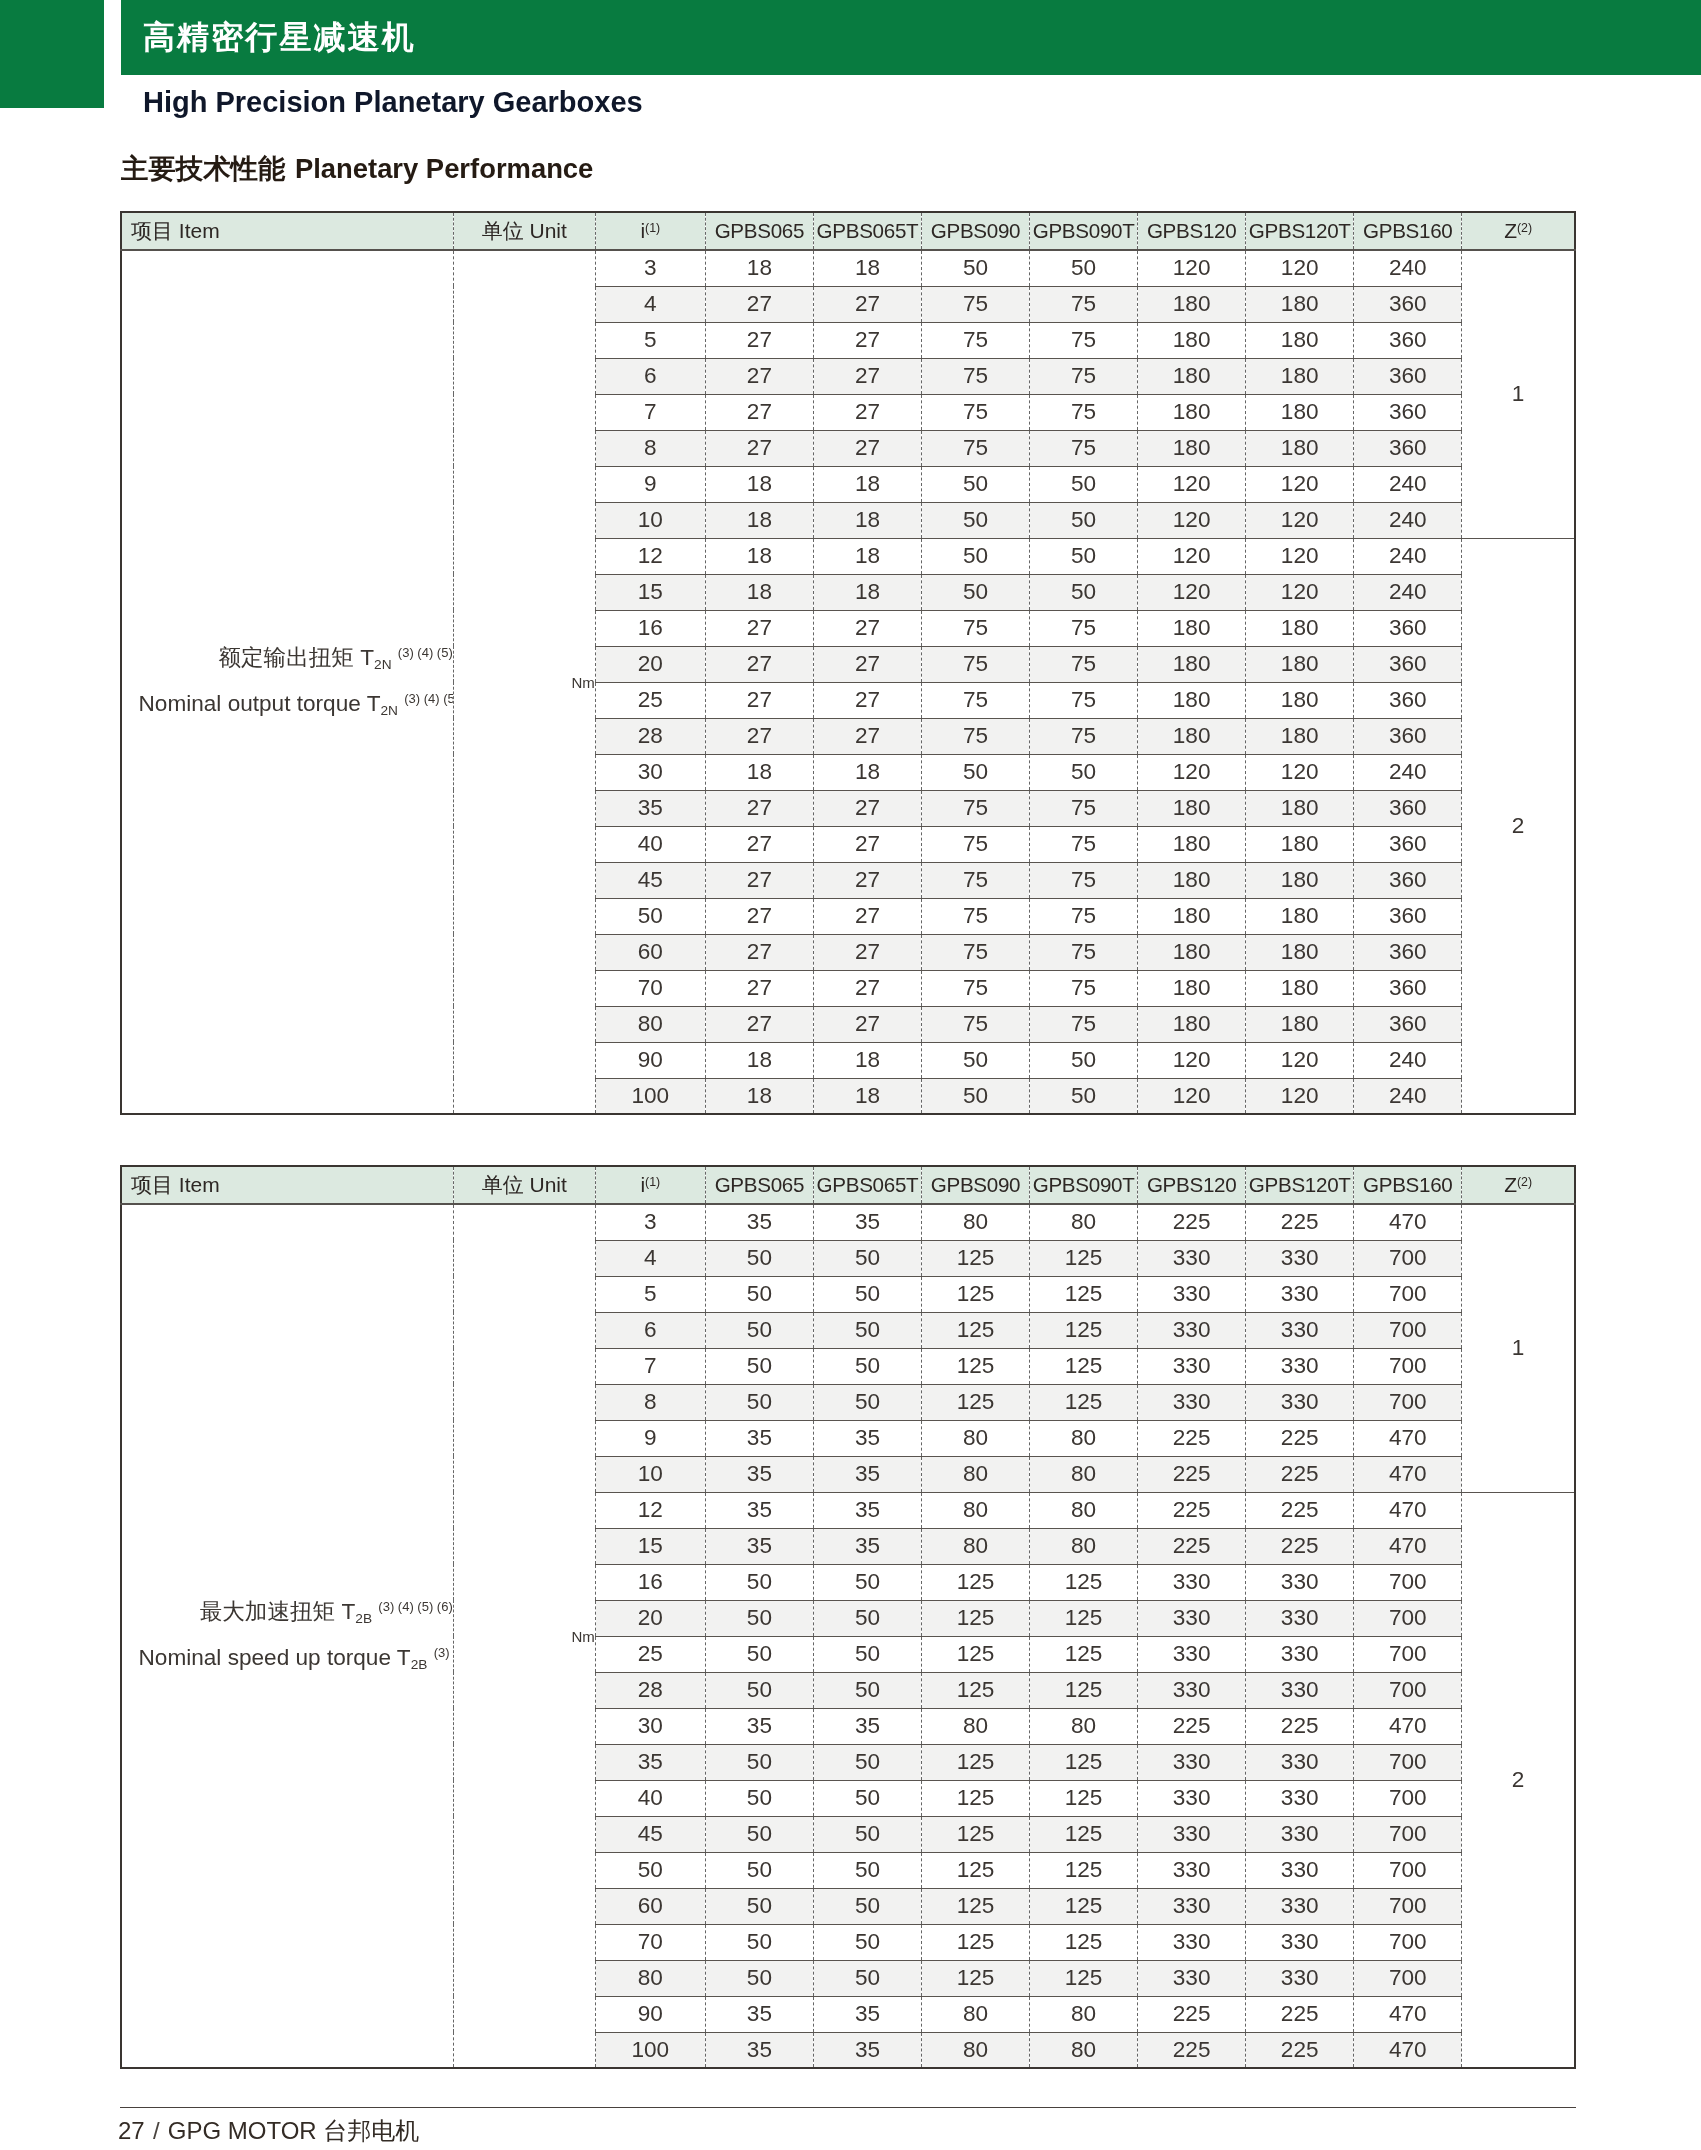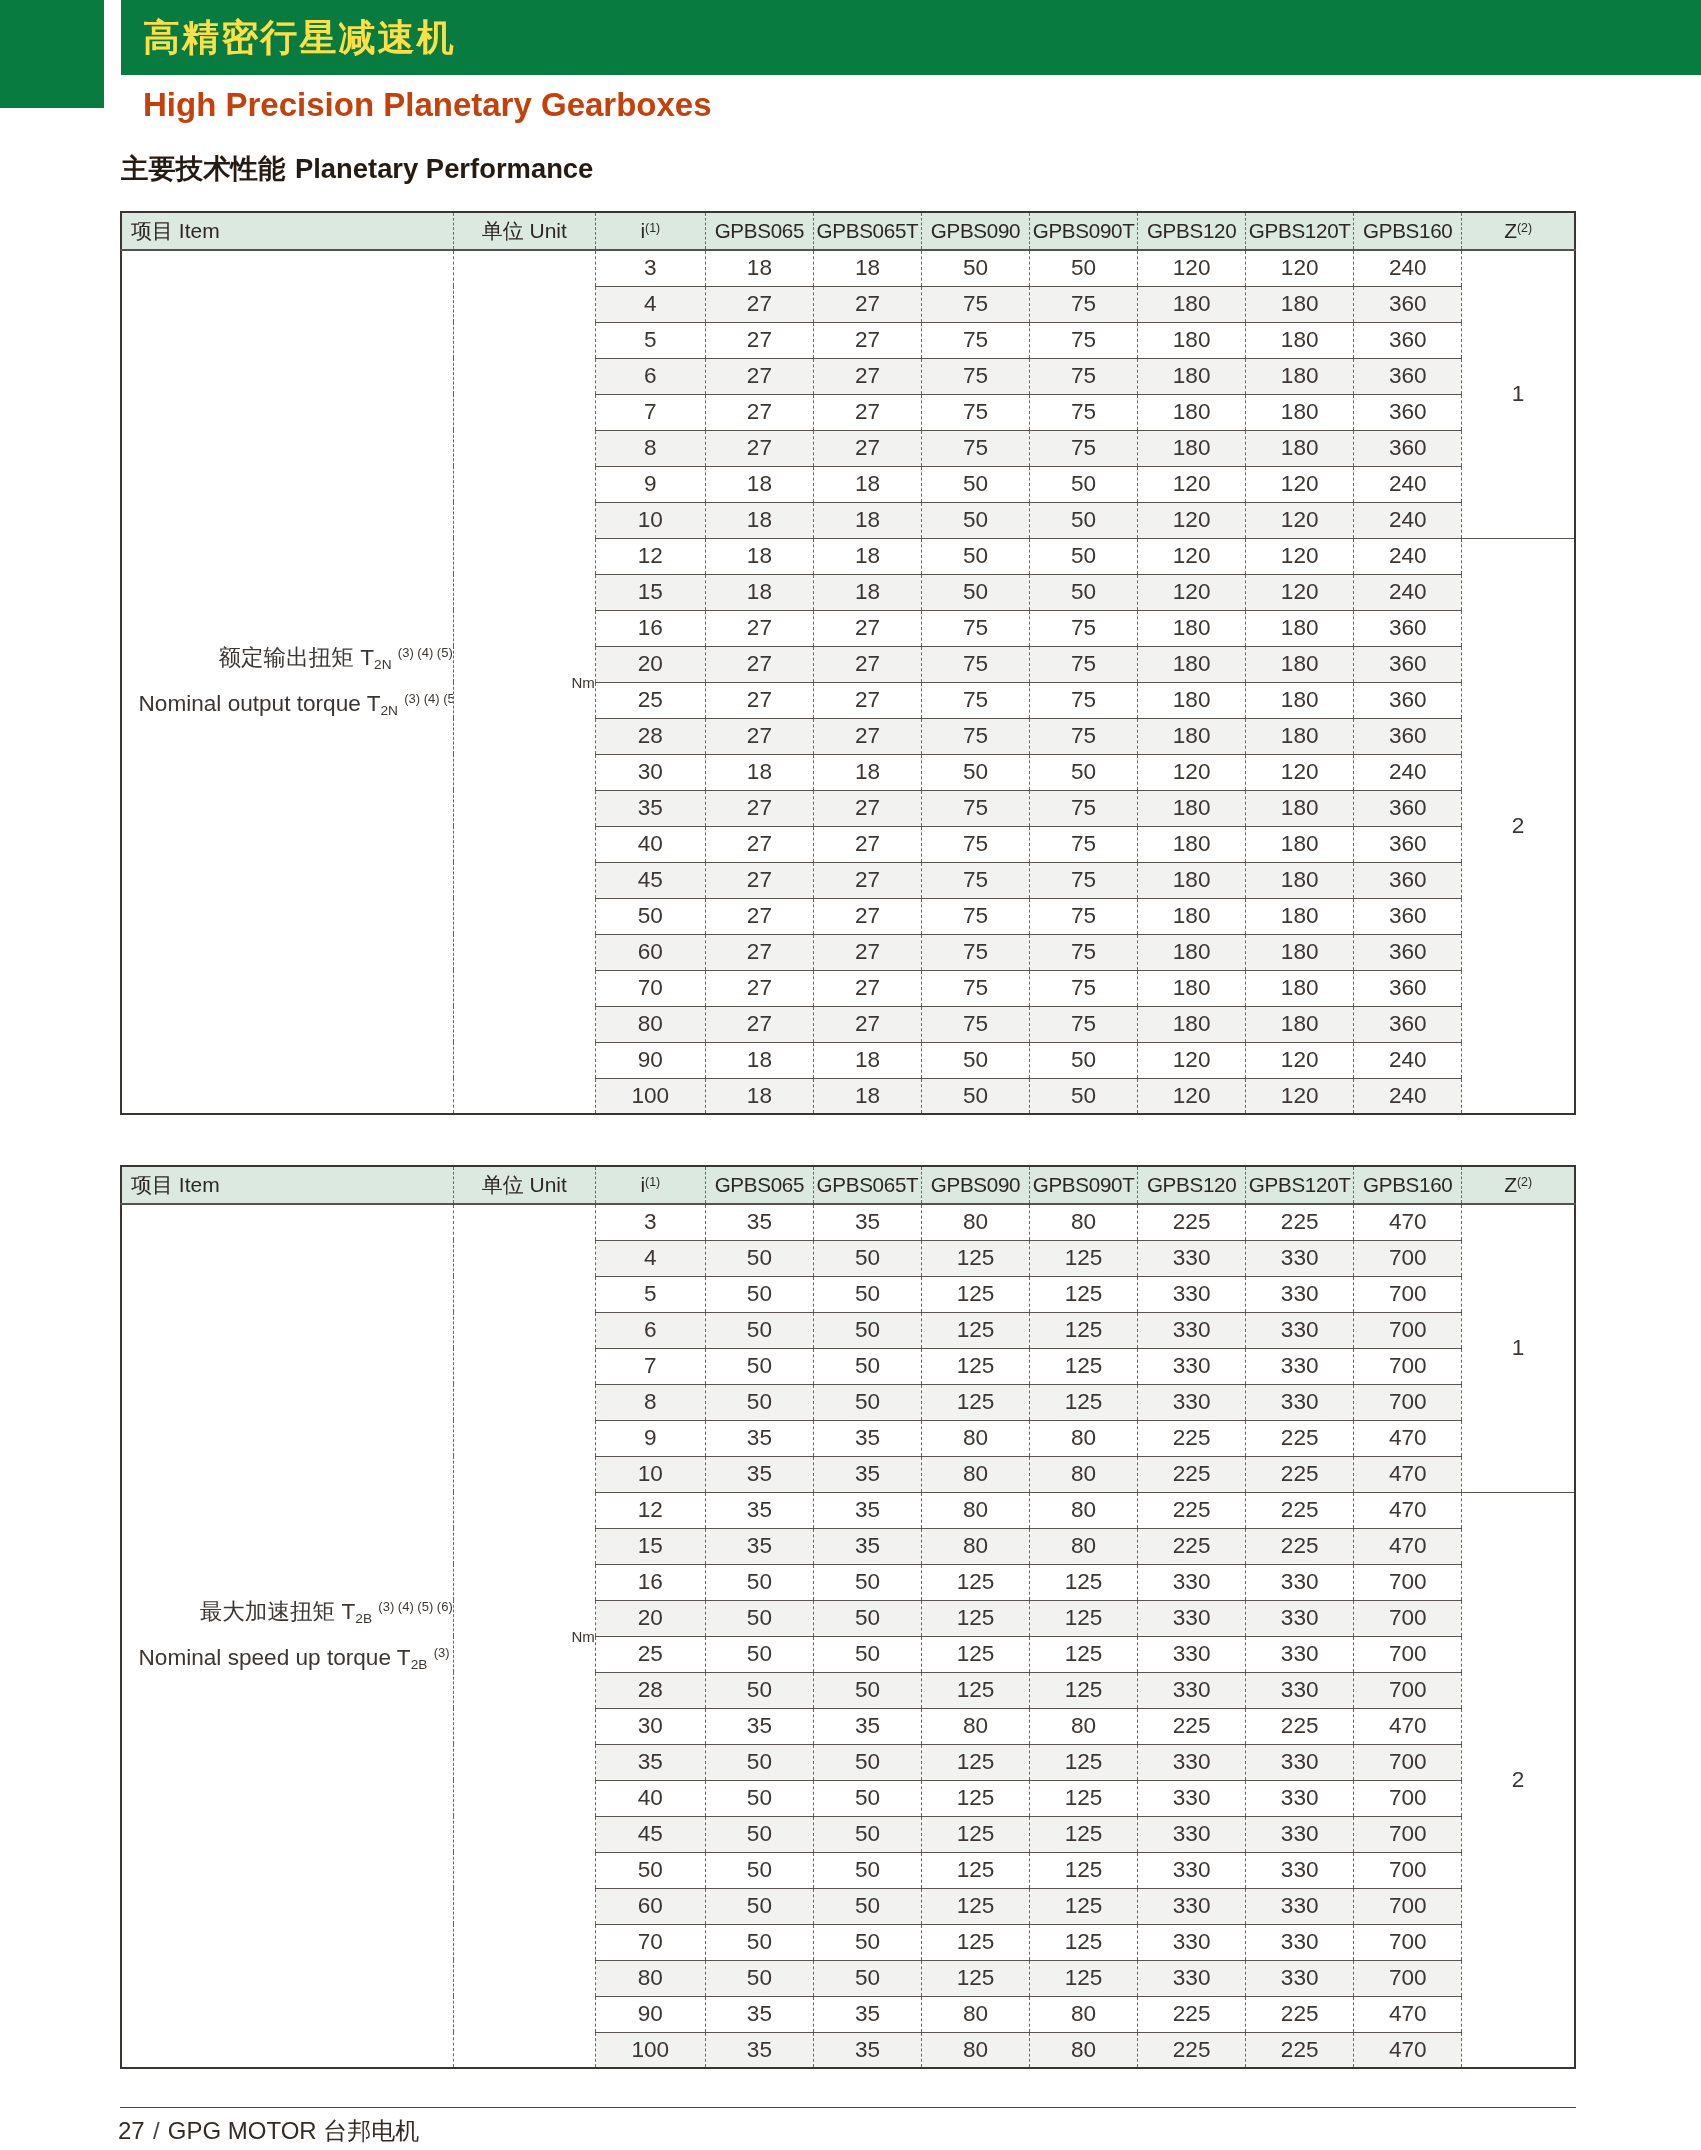--- a/index.html
+++ b/index.html
@@ -4,26 +4,26 @@
 <style>
   * { margin:0; padding:0; box-sizing:border-box; }
   html,body { background:#ffffff; }
   body {
     width:1702px; height:2151px; position:relative; overflow:hidden;
     font-family:"Liberation Sans", sans-serif; color:#3b3632;
   }
   .green-block { position:absolute; left:0; top:0; width:104px; height:108px; background:#087b40; }
   .green-bar { position:absolute; left:121px; top:0; right:0; height:75px; background:#087b40; }
   .green-bar .title {
-    display:block; padding-left:22px; line-height:75px; font-size:37px; font-weight:bold;
-    color:#fde047; letter-spacing:2.1px; white-space:nowrap;
+    display:block; padding-left:22px; line-height:75px; font-size:32px; font-weight:bold;
+    color:#ffffff; letter-spacing:2.1px; white-space:nowrap;
   }
   .subtitle {
-    position:absolute; left:143px; top:86px; font-size:33px; font-weight:bold;
-    color:#c2410c; letter-spacing:0px; white-space:nowrap;
+    position:absolute; left:143px; top:86px; font-size:29px; font-weight:bold;
+    color:#0f172a; letter-spacing:0px; white-space:nowrap;
   }
   .section-heading { position:absolute; left:121px; top:151px; font-size:27.4px; font-weight:bold; color:#251b13; white-space:nowrap; }
   .section-heading .en { margin-left:9.6px; }
 
   .tbl-wrap1 { position:absolute; left:120px; top:211px; }
   .tbl-wrap2 { position:absolute; left:120px; top:1165px; }
 
   table.tbl { border-collapse:collapse; table-layout:fixed; width:1456px; background:#ffffff; border:2.1px solid #3a3531; }
   .tbl th, .tbl td { padding:0; font-weight:normal; overflow:hidden; }
   .tbl thead th {

